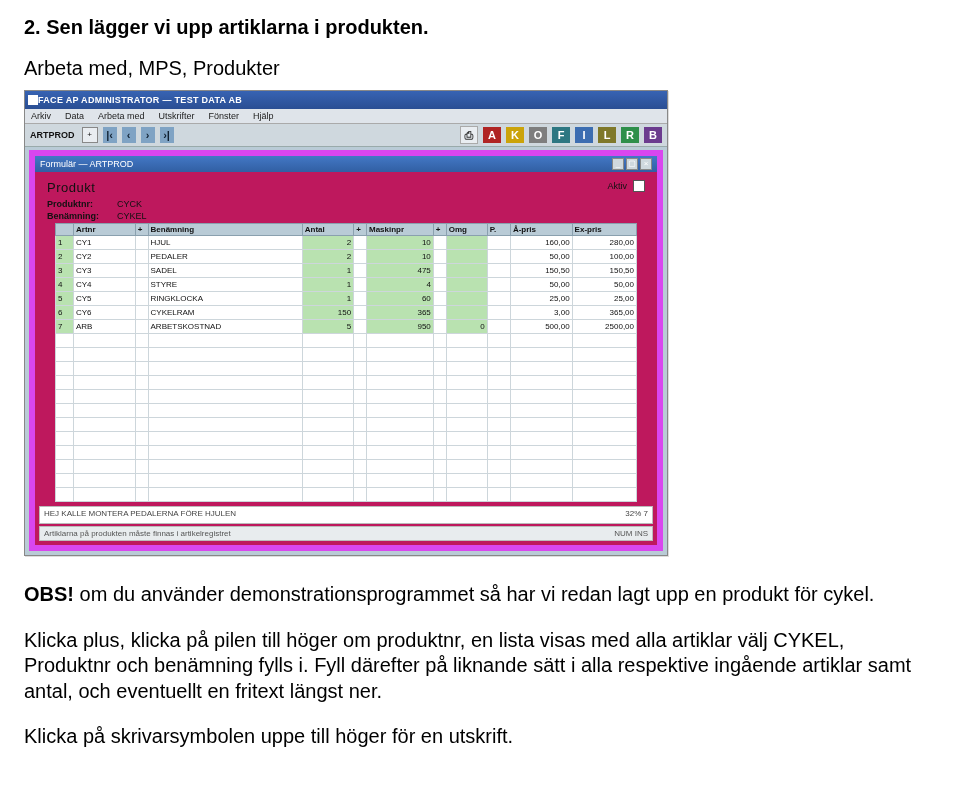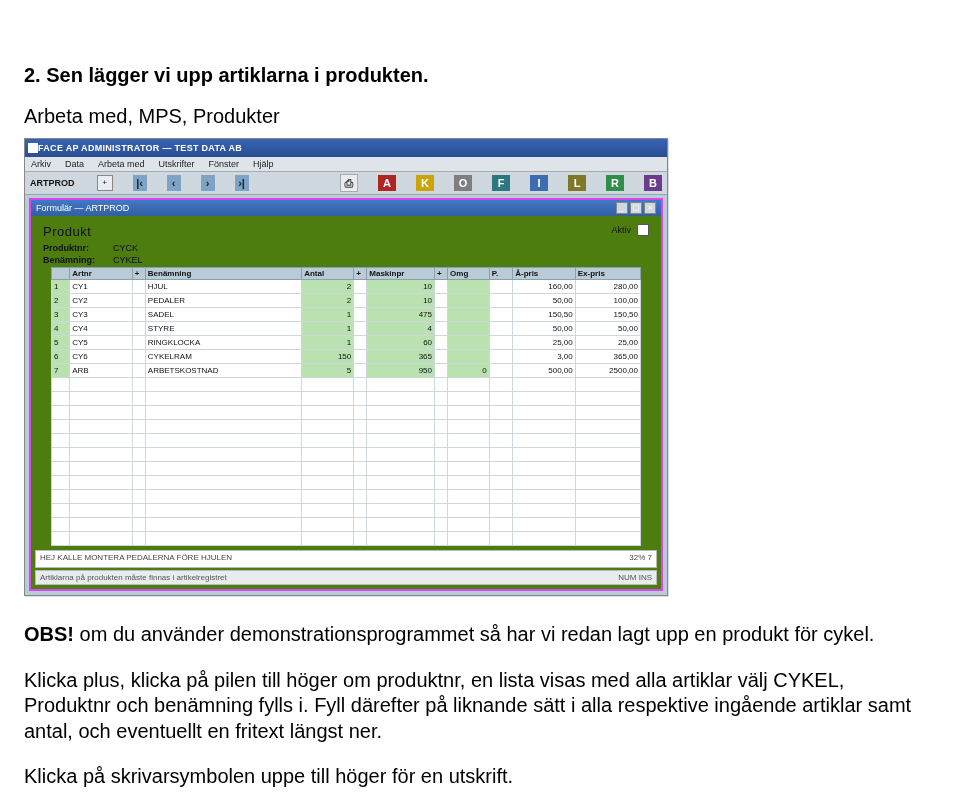--- a/index.html
+++ b/index.html
@@ -7,21 +7,20 @@
     padding: 16px 24px;
     font-family: Arial, Helvetica, sans-serif;
     font-size: 20px;
     color: #000;
     background: #fff;
     width: 911px;
   }
   .heading {
     font-weight: bold;
     margin-bottom: 18px;
-    margin-top: 48px;
   }
   .subtitle {
     margin-bottom: 10px;
   }
   .body-text {
     margin-top: 26px;
     line-height: 1.28;
   }
   .obs-strong {
     font-weight: bold;
@@ -61,21 +60,21 @@
     display: flex;
     gap: 14px;
     padding: 2px 6px;
     border-bottom: 1px solid #aaa;
     color: #222;
     text-align: right;
   }
   .toolbar {
     display: flex;
     align-items: center;
-    gap: 19px;
+    gap: 4px;
     background: #cfd8de;
     padding: 2px 5px;
     border-bottom: 1px solid #9aa;
   }
   .toolbar .spacer { flex: 1; }
   .toolbar-label {
     font-weight: bold;
     padding-right: 3px;
   }
   .tbtn {
@@ -104,22 +103,22 @@
   .tile.teal { background:#2d7782; }
   .tile.blue2 { background:#3c6db1; }
   .tile.olive { background:#7f7829; }
   .tile.green { background:#2e8f4a; }
   .tile.purple { background:#6b3b8e; }
   .tile.nav { background:#7fa3c4; color:#123; width:14px; }
   .tile.print { background:#e9edf1; color:#333; width:16px; border:1px solid #aaa; }
 
   .child-window {
     margin: 3px 4px 4px;
-    background: #4d7c0f;
-    border: 2px solid #d946ef;
+    background: #be185d;
+    border: 6px solid #d946ef;
   }
   .child-titlebar {
     background: linear-gradient(#4378c5,#315fa3);
     color:#fff;
     padding: 2px 5px;
     display:flex;
     justify-content:space-between;
     align-items:center;
     height:12px;
   }

